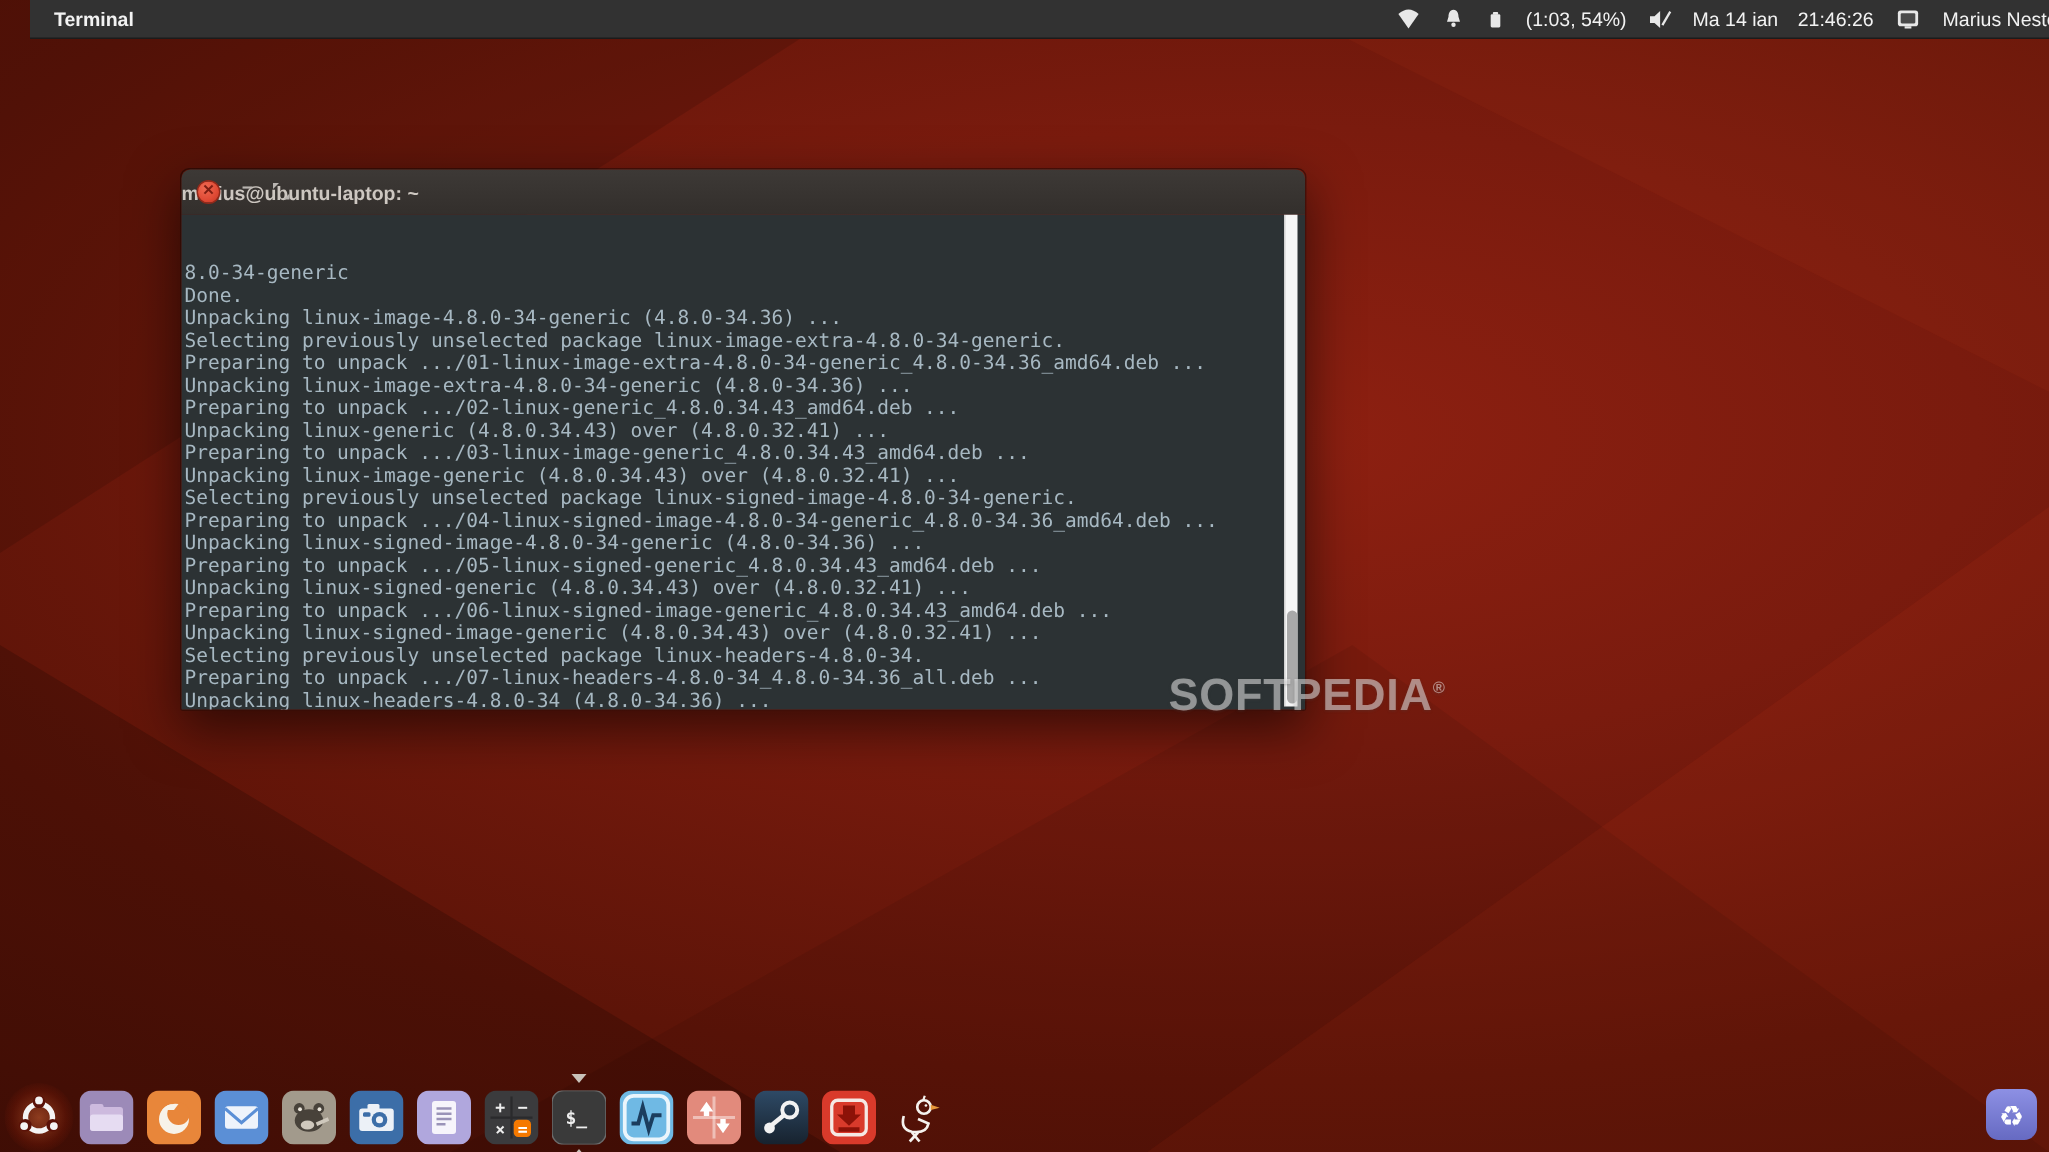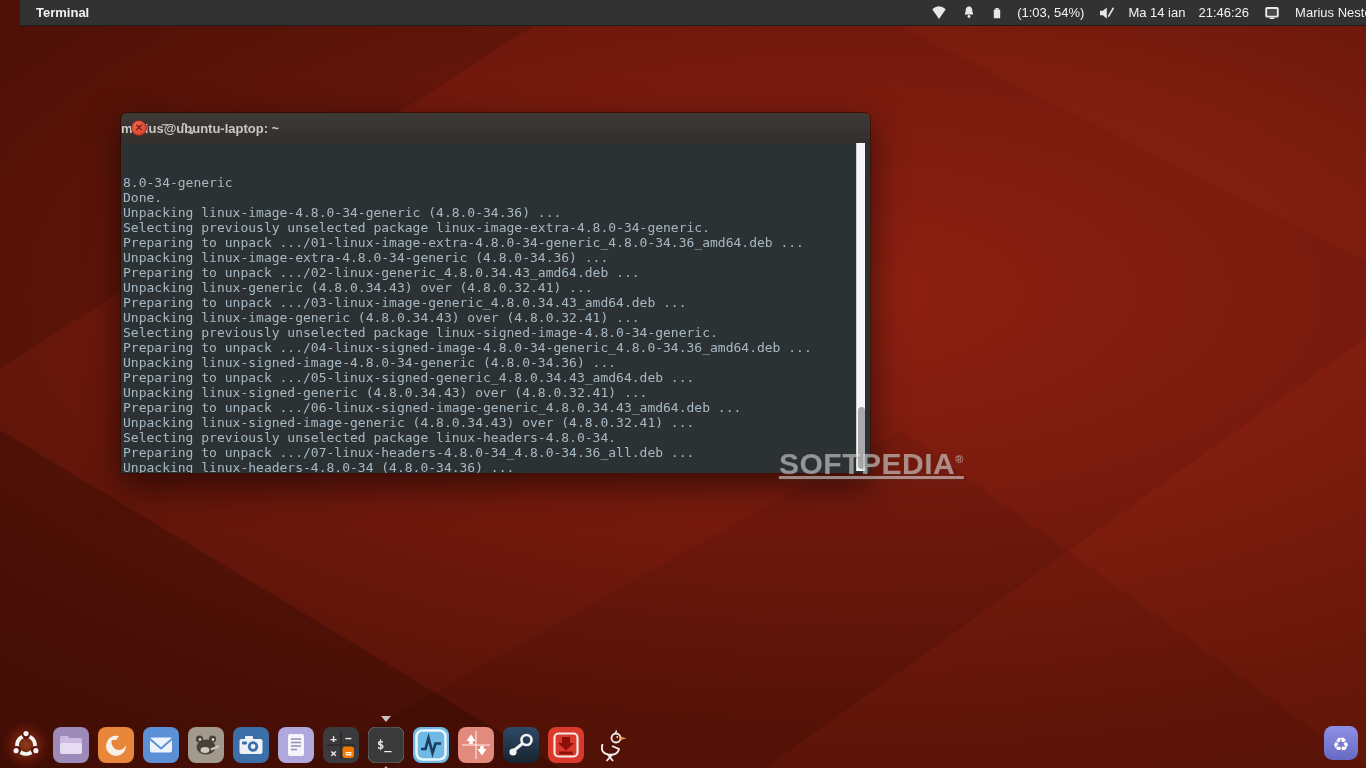--- a/index.html
+++ b/index.html
@@ -46,21 +46,21 @@
   .term-body{position:relative;height:330px;background:var(--term_bg);color:var(--term_fg);
     font-family:"DejaVu Sans Mono",monospace;font-size:13px;line-height:15px;white-space:pre;
     padding:2px 0 12px 2px;overflow:hidden;}
   .tline{height:15px;}
   .scrollbar-track{position:absolute;right:5px;top:0;bottom:2px;width:9px;background:#f6f6f6;
     border-left:1px solid rgba(0,0,0,.15);}
   .scrollbar-thumb{position:absolute;left:1px;bottom:2px;width:7px;height:62px;background:#a9a9a9;border-radius:4px;}
 
   
   .watermark{position:absolute;left:779px;top:447px;z-index:20;font-size:30px;font-weight:bold;
-    letter-spacing:.5px;color:rgba(243,243,243,.5);text-shadow:0 1px 2px rgba(70,70,70,.3);text-decoration:underline;}
+    letter-spacing:.5px;color:rgba(243,243,243,.5);text-shadow:0 1px 2px rgba(70,70,70,.3);}
   .watermark sup{font-size:11px;}
 
   
   .dock{position:absolute;left:0;bottom:0;width:1366px;height:56px;z-index:30;}
   .dock-left{position:absolute;left:8px;bottom:5px;display:flex;gap:9px;align-items:flex-end;}
   .dock-item{position:relative;width:36px;height:36px;}
   .dock-item svg{display:block;}
   .dock-item.ubuntu .glow{position:absolute;left:-5px;top:-5px;width:46px;height:46px;border-radius:50%;
     background:radial-gradient(circle, rgba(255,130,70,.40) 0%, rgba(140,30,8,.25) 55%, rgba(120,20,5,0) 75%);}
   .dock-item.ubuntu svg{position:relative;}

